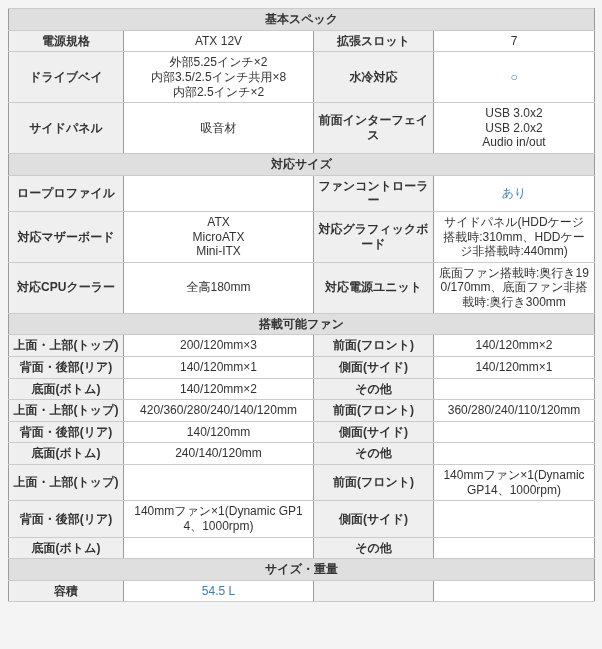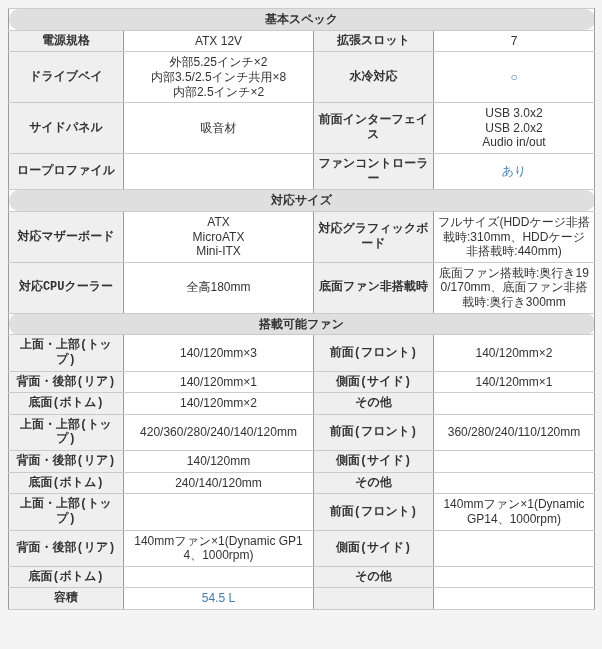--- a/index.html
+++ b/index.html
@@ -34,26 +34,24 @@
     overflow: hidden;
     word-break: break-all;
   }
   th.section {
     background: #dfdfdf;
     font-weight: bold;
     color: #333333;
     border-top: 1px solid #a9a9a9;
     border-bottom: 1px solid #a9a9a9;
     padding: 2px 4px;
-    border-radius: 10px;
   }
   td.label {
     background: #efefef;
     font-weight: bold;
-    font-family: Liberation Mono, monospace;
   }
   td.value {
     background: #ffffff;
     white-space: pre-line;
     margin-left: 11px;
   }
   td.value .link {
     color: #3e7db3;
     text-decoration: none;
     cursor: pointer;
@@ -94,48 +92,48 @@
         </tr>
         <tr>
           <td class="label">サイドパネル</td>
           <td class="value">吸音材</td>
           <td class="label">前面インターフェイス</td>
           <td class="value">USB 3.0x2
 USB 2.0x2
 Audio in/out</td>
         </tr>
         <tr>
+          <th class="section" colspan="4">対応サイズ</th>
+        </tr>
+        <tr>
           <td class="label">ロープロファイル</td>
           <td class="value"></td>
           <td class="label">ファンコントローラー</td>
           <td class="value"><span class="link">あり</span></td>
-        </tr>
-        <tr>
-          <th class="section" colspan="4">対応サイズ</th>
         </tr>
         <tr>
           <td class="label">対応マザーボード</td>
           <td class="value">ATX
 MicroATX
 Mini-ITX</td>
           <td class="label">対応グラフィックボード</td>
-          <td class="value">フルサイズ(HDDケージ非搭載時:310mm、HDDケージ非搭載時:440mm)</td>
+          <td class="value">サイドパネル(HDDケージ搭載時:310mm、HDDケージ非搭載時:440mm)</td>
         </tr>
         <tr>
           <td class="label">対応CPUクーラー</td>
           <td class="value">全高180mm</td>
-          <td class="label">底面ファン非搭載時</td>
+          <td class="label">対応電源ユニット</td>
           <td class="value">底面ファン搭載時:奥行き190/170mm、底面ファン非搭載時:奥行き300mm</td>
         </tr>
         <tr>
           <th class="section" colspan="4">搭載可能ファン</th>
         </tr>
         <tr>
           <td class="label">上面・上部(トップ)</td>
-          <td class="value">140/120mm×3</td>
+          <td class="value">200/120mm×3</td>
           <td class="label">前面(フロント)</td>
           <td class="value">140/120mm×2</td>
         </tr>
         <tr>
           <td class="label">背面・後部(リア)</td>
           <td class="value">140/120mm×1</td>
           <td class="label">側面(サイド)</td>
           <td class="value">140/120mm×1</td>
         </tr>
         <tr>
@@ -174,20 +172,23 @@
           <td class="label">側面(サイド)</td>
           <td class="value"></td>
         </tr>
         <tr>
           <td class="label">底面(ボトム)</td>
           <td class="value"></td>
           <td class="label">その他</td>
           <td class="value"></td>
         </tr>
         <tr>
+          <th class="section" colspan="4">サイズ・重量</th>
+        </tr>
+        <tr>
           <td class="label">容積</td>
           <td class="value"><span class="link">54.5 L</span></td>
           <td class="label"></td>
           <td class="value"></td>
         </tr>
       </tbody>
   </table>
 </div>
 
 </body></html>

